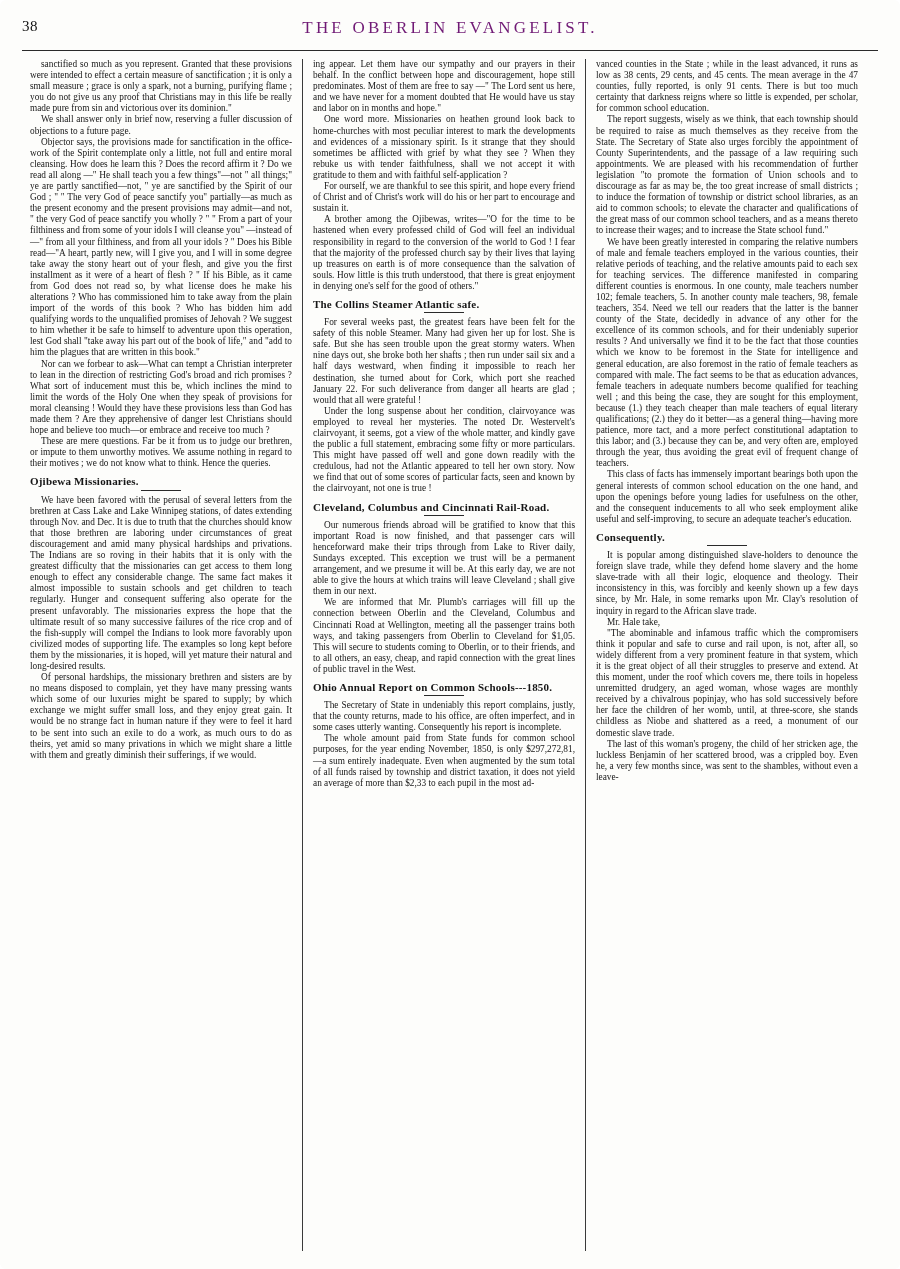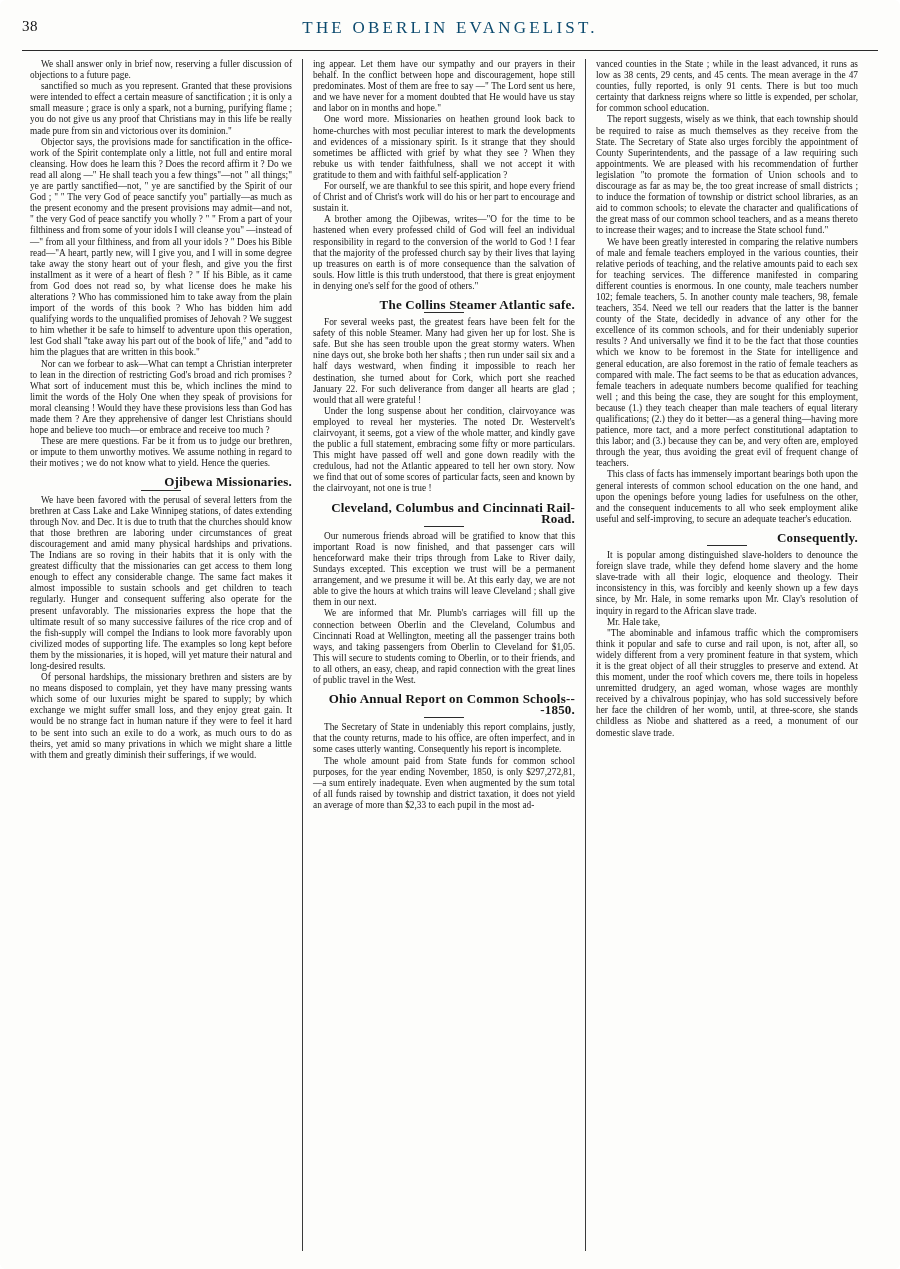--- a/index.html
+++ b/index.html
@@ -40,21 +40,21 @@
     color: #111;
   }
   .masthead-title {
     position: absolute;
     left: 0;
     right: 0;
     text-align: center;
     font-size: 17px;
     letter-spacing: 3.2px;
     font-family: "Liberation Serif", serif;
-    color: #0c4a6e;
+    color: #701a75;
     font-weight: normal;
   }
   .rule {
     border: none;
     border-top: 1px solid #2a2a2a;
     margin: 6px 0 8px 0;
     height: 0;
   }
   
   .columns {
@@ -78,22 +78,22 @@
     background: #3a3a3a;
     flex: 0 0 1px;
     margin: 0 2px;
   }
   p {
     margin: 0;
     text-indent: 11px;
   }
   p.noindent { text-indent: 0; }
   .headline {
-    text-align: right;
-    font-size: 13px;
+    text-align: left;
+    font-size: 11px;
     font-weight: bold;
     margin: 7px 0 1px 0;
     letter-spacing: 0.2px;
     font-family: "Liberation Serif", serif;
   }
   .headline-rule {
     width: 40px;
     height: 1px;
     background: #2a2a2a;
     margin: 2px auto 4px auto;
@@ -105,25 +105,25 @@
 <div class="page">
 
   <div class="masthead">
     <div class="folio">38</div>
     <div class="masthead-title">THE OBERLIN EVANGELIST.</div>
   </div>
   <hr class="rule">
 
   <div class="columns">
     <div class="col" id="col-1">
+        <p>sanctified so much as you represent. Granted that these provisions were intended to effect a certain measure of sanctification ; it is only a small measure ; grace is only a spark, not a burning, purifying flame ; you do not give us any proof that Christians may in this life be really made pure from sin and victorious over its dominion."</p>
         <p>We shall answer only in brief now, reserving a fuller discussion of objections to a future page.</p>
-        <p>sanctified so much as you represent. Granted that these provisions were intended to effect a certain measure of sanctification ; it is only a small measure ; grace is only a spark, not a burning, purifying flame ; you do not give us any proof that Christians may in this life be really made pure from sin and victorious over its dominion."</p>
         <p>Objector says, the provisions made for sanctification in the office-work of the Spirit contemplate only a little, not full and entire moral cleansing. How does he learn this ? Does the record affirm it ? Do we read all along —" He shall teach you a few things"—not " all things;" ye are partly sanctified—not, " ye are sanctified by the Spirit of our God ; " " The very God of peace sanctify you" partially—as much as the present economy and the present provisions may admit—and not, " the very God of peace sanctify you wholly ? " " From a part of your filthiness and from some of your idols I will cleanse you" —instead of—" from all your filthiness, and from all your idols ? "  Does his Bible read—"A heart, partly new, will I give you, and I will in some degree take away the stony heart out of your flesh, and give you the first installment as it were of a heart of flesh ? "  If his Bible, as it came from God does not read so, by what license does he make his alterations ?  Who has commissioned him to take away from the plain import of the words of this book ?  Who has bidden him add qualifying words to the unqualified promises of Jehovah ?  We suggest to him whether it be safe to himself to adventure upon this operation, lest God shall "take away his part out of the book of life," and "add to him the plagues that are written in this book."</p>
         <p>Nor can we forbear to ask—What can tempt a Christian interpreter to lean in the direction of restricting God's broad and rich promises ?  What sort of inducement must this be, which inclines the mind to limit the words of the Holy One when they speak of provisions for moral cleansing !  Would they have these provisions less than God has made them ?  Are they apprehensive of danger lest Christians should hope and believe too much—or embrace and receive too much ?</p>
-        <p>These are mere questions. Far be it from us to judge our brethren, or impute to them unworthy motives. We assume nothing in regard to their motives ; we do not know what to yield. Hence the queries.</p>
+        <p>These are mere questions. Far be it from us to judge our brethren, or impute to them unworthy motives. We assume nothing in regard to their motives ; we do not know what to think. Hence the queries.</p>
         <div class="headline">Ojibewa Missionaries.</div>
         <div class="headline-rule"></div>
         <p>We have been favored with the perusal of several letters from the brethren at Cass Lake and Lake Winnipeg stations, of dates extending through Nov. and Dec. It is due to truth that the churches should know that those brethren are laboring under circumstances of great discouragement and amid many physical hardships and privations. The Indians are so roving in their habits that it is only with the greatest difficulty that the missionaries can get access to them long enough to effect any considerable change. The same fact makes it almost impossible to sustain schools and get children to teach regularly. Hunger and consequent suffering also operate for the present unfavorably. The missionaries express the hope that the ultimate result of so many successive failures of the rice crop and of the fish-supply will compel the Indians to look more favorably upon civilized modes of supporting life. The examples so long kept before them by the missionaries, it is hoped, will yet mature their natural and long-desired results.</p>
         <p>Of personal hardships, the missionary brethren and sisters are by no means disposed to complain, yet they have many pressing wants which some of our luxuries might be spared to supply; by which exchange we might suffer small loss, and they enjoy great gain. It would be no strange fact in human nature if they were to feel it hard to be sent into such an exile to do a work, as much ours to do as theirs, yet amid so many privations in which we might share a little with them and greatly diminish their sufferings, if we would.</p>
       </div>
     <div class="col-sep"></div>
     <div class="col" id="col-2">
         <p class="noindent">ing appear. Let them have our sympathy and our prayers in their behalf. In the conflict between hope and discouragement, hope still predominates. Most of them are free to say —" The Lord sent us here, and we have never for a moment doubted that He would have us stay and labor on in months and hope."</p>
         <p>One word more. Missionaries on heathen ground look back to home-churches with most peculiar interest to mark the developments and evidences of a missionary spirit. Is it strange that they should sometimes be afflicted with grief by what they see ?  When they rebuke us with tender faithfulness, shall we not accept it with gratitude to them and with faithful self-application ?</p>
         <p>For ourself, we are thankful to see this spirit, and hope every friend of Christ and of Christ's work will do his or her part to encourage and sustain it.</p>
@@ -145,16 +145,17 @@
     <div class="col" id="col-3">
         <p class="noindent">vanced counties in the State ; while in the least advanced, it runs as low as 38 cents, 29 cents, and 45 cents. The mean average in the 47 counties, fully reported, is only 91 cents. There is but too much certainty that darkness reigns where so little is expended, per scholar, for common school education.</p>
         <p>The report suggests, wisely as we think, that each township should be required to raise as much themselves as they receive from the State. The Secretary of State also urges forcibly the appointment of County Superintendents, and the passage of a law requiring such appointments. We are pleased with his recommendation of further legislation "to promote the formation of Union schools and to discourage as far as may be, the too great increase of small districts ; to induce the formation of township or district school libraries, as an aid to common schools; to elevate the character and qualifications of the great mass of our common school teachers, and as a means thereto to increase their wages; and to increase the State school fund."</p>
         <p>We have been greatly interested in comparing the relative numbers of male and female teachers employed in the various counties, their relative periods of teaching, and the relative amounts paid to each sex for teaching services. The difference manifested in comparing different counties is enormous. In one county, male teachers number 102; female teachers, 5. In another county male teachers, 98, female teachers, 354. Need we tell our readers that the latter is the banner county of the State, decidedly in advance of any other for the excellence of its common schools, and for their undeniably superior results ?  And universally we find it to be the fact that those counties which we know to be foremost in the State for intelligence and general education, are also foremost in the ratio of female teachers as compared with male. The fact seems to be that as education advances, female teachers in adequate numbers become qualified for teaching well ; and this being the case, they are sought for this employment, because (1.) they teach cheaper than male teachers of equal literary qualifications; (2.) they do it better—as a general thing—having more patience, more tact, and a more perfect constitutional adaptation to this labor; and (3.) because they can be, and very often are, employed through the year, thus avoiding the great evil of frequent change of teachers.</p>
         <p>This class of facts has immensely important bearings both upon the general interests of common school education on the one hand, and upon the openings before young ladies for usefulness on the other, and the consequent inducements to all who seek employment alike useful and self-improving, to secure an adequate teacher's education.</p>
         <div class="headline">Consequently.</div>
         <div class="headline-rule"></div>
         <p>It is popular among distinguished slave-holders to denounce the foreign slave trade, while they defend home slavery and the home slave-trade with all their logic, eloquence and theology. Their inconsistency in this, was forcibly and keenly shown up a few days since, by Mr. Hale, in some remarks upon Mr. Clay's resolution of inquiry in regard to the African slave trade.</p>
         <p>Mr. Hale take,</p>
         <p>"The abominable and infamous traffic which the compromisers think it popular and safe to curse and rail upon, is not, after all, so widely different from a very prominent feature in that system, which it is the great object of all their struggles to preserve and extend. At this moment, under the roof which covers me, there toils in hopeless unremitted drudgery, an aged woman, whose wages are monthly received by a chivalrous popinjay, who has sold successively before her face the children of her womb, until, at three-score, she stands childless as Niobe and shattered as a reed, a monument of our domestic slave trade.</p>
+        <p>The last of this woman's progeny, the child of her stricken age, the luckless Benjamin of her scattered brood, was a crippled boy. Even he, a very few months since, was sent to the shambles, without even a leave-</p>
       </div>
   </div>
 
 </div>
 
 </body></html>

